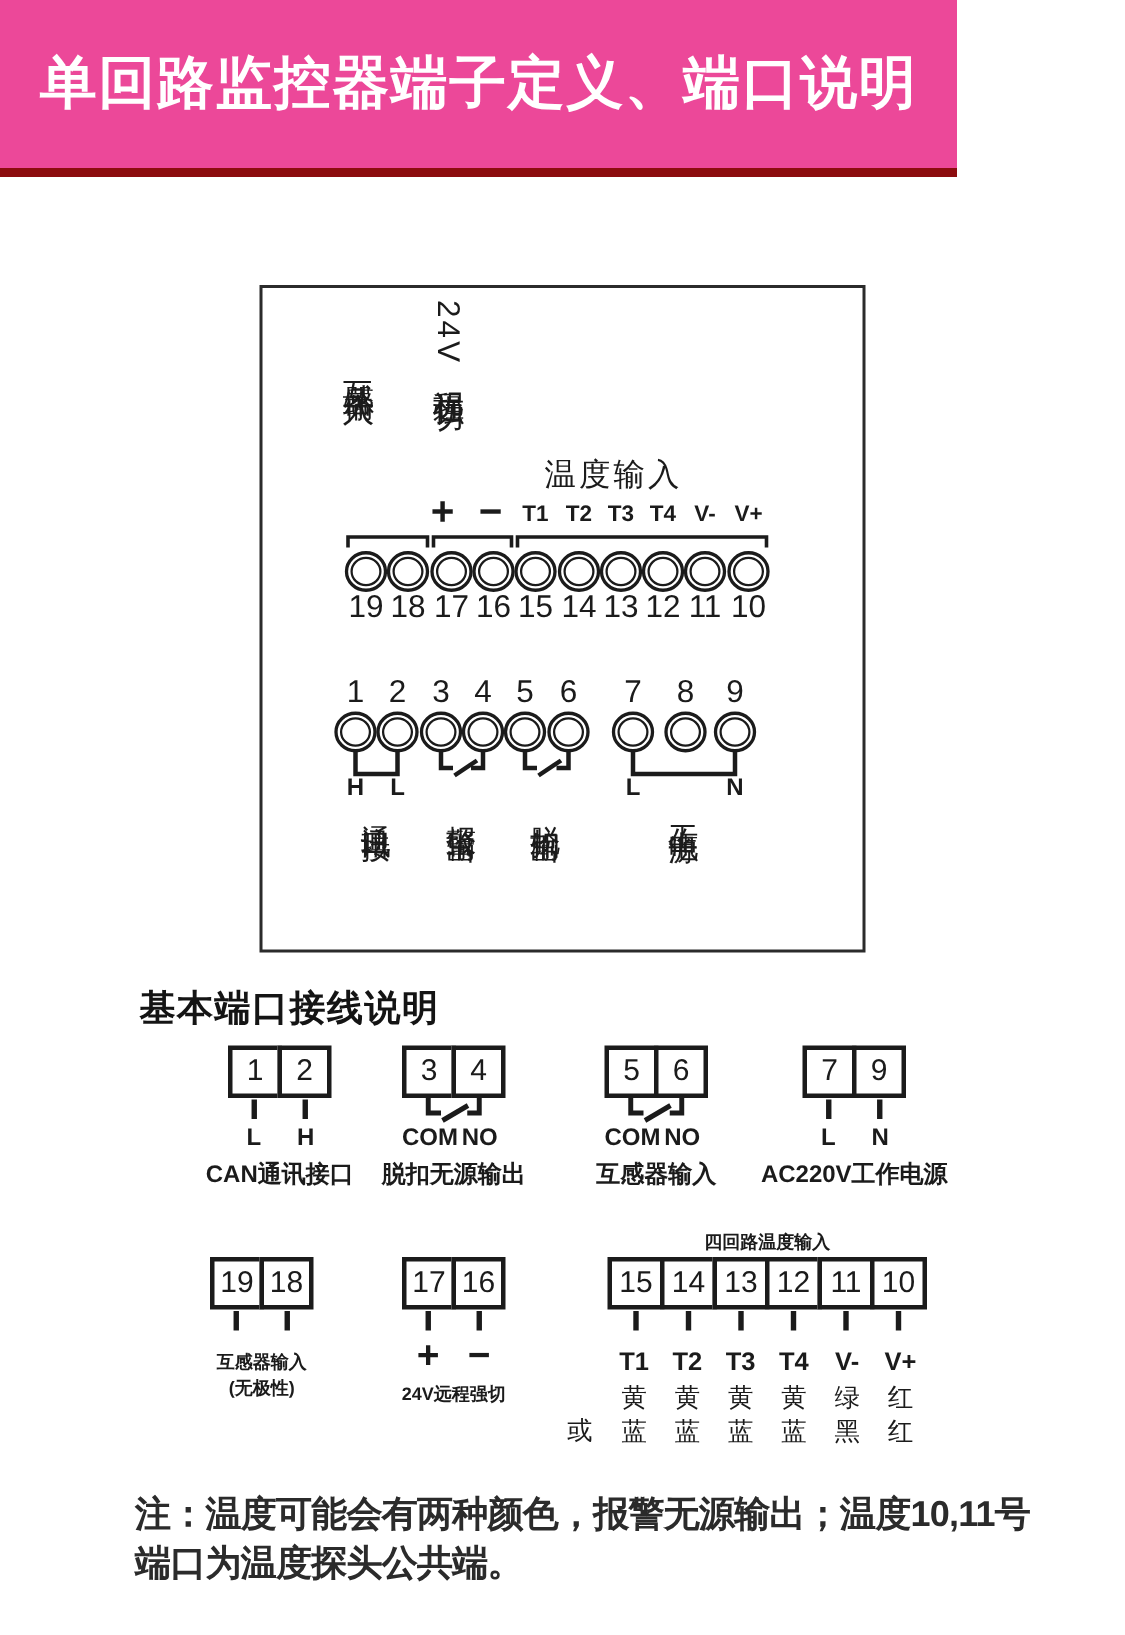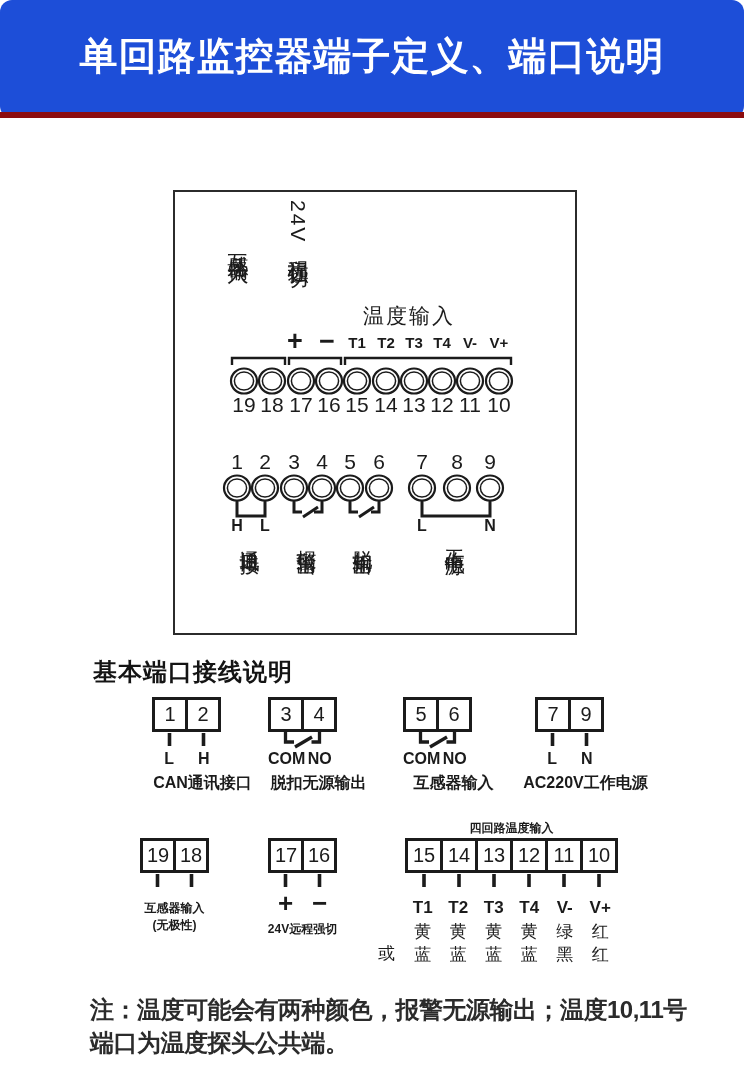--- a/index.html
+++ b/index.html
@@ -1,20 +1,20 @@
 <!DOCTYPE html>
 <html><head>
 <meta charset="utf-8">
 <style>
   html,body{margin:0;padding:0;background:#fff;}
   #page{position:relative;width:750px;height:1090px;background:#ffffff;overflow:hidden;
         font-family:"Liberation Sans","DejaVu Sans",sans-serif;color:#1b1b1b;}
   .abs{position:absolute;}
   
-  #hdr{left:0;top:0;width:744px;height:118px;background:#1d4ed8;border-radius:12px;}
+  #hdr{left:0;top:0;width:638px;height:118px;background:#ec4899;}
   #hdr .strip{position:absolute;left:0;bottom:0;width:100%;height:6px;background:#8c0c0e;}
   #hdr h1{margin:0;width:100%;text-align:center;line-height:112px;font-size:38px;font-weight:700;color:#ffffff;letter-spacing:1px;}
   
   .intro{left:95px;top:144px;font-size:22px;font-weight:500;color:#141414;letter-spacing:1px;}
   .sect-h{left:93px;top:656px;font-size:24px;font-weight:600;color:#141414;letter-spacing:1px;}
   
   #dbox{left:173px;top:190px;width:400px;height:441px;border:2px solid #2b2b2b;background:#fff;}
   .vtext{writing-mode:vertical-rl;text-orientation:mixed;letter-spacing:2px;}
   .num{position:absolute;width:30px;text-align:center;font-size:21px;font-weight:500;}
   .pinlab{position:absolute;width:28px;text-align:center;font-size:15px;font-weight:600;}
@@ -25,21 +25,21 @@
   .grp{position:absolute;}
   .pair{display:flex;}
   .tbox{box-sizing:border-box;width:36px;height:35px;border:3px solid #1b1b1b;background:#fff;
         display:flex;align-items:center;justify-content:center;font-size:20px;font-weight:500;}
   .tbox + .tbox{margin-left:-3px;}
   .tbox6{width:38px;}
   .sym{position:absolute;left:0;top:35px;}
   .pins{position:absolute;left:0;top:53px;width:69px;display:flex;}
   .pins span{width:34.5px;text-align:center;font-size:16px;font-weight:600;white-space:nowrap;}
   .cap{position:absolute;top:76px;left:50%;transform:translateX(-50%);white-space:nowrap;
-       font-size:16px;font-weight:600;text-align:center;margin-left:16px;}
+       font-size:16px;font-weight:600;text-align:center;}
   .cap2{position:absolute;left:50%;transform:translateX(-50%);white-space:nowrap;
         font-size:12px;font-weight:600;text-align:center;}
   .trow{position:absolute;left:0;width:213px;display:flex;}
   .trow span{width:35.5px;text-align:center;white-space:nowrap;}
   .trow.tpins span{font-size:17px;font-weight:600;}
   .trow.tcol span{font-size:17px;font-weight:500;}
   .pm2{position:absolute;width:35px;text-align:center;font-size:26px;font-weight:700;top:50px;}
   
   .note{left:90px;top:993px;width:620px;font-size:24px;font-weight:600;color:#2b2b2b;
         line-height:33px;letter-spacing:-0.5px;}

